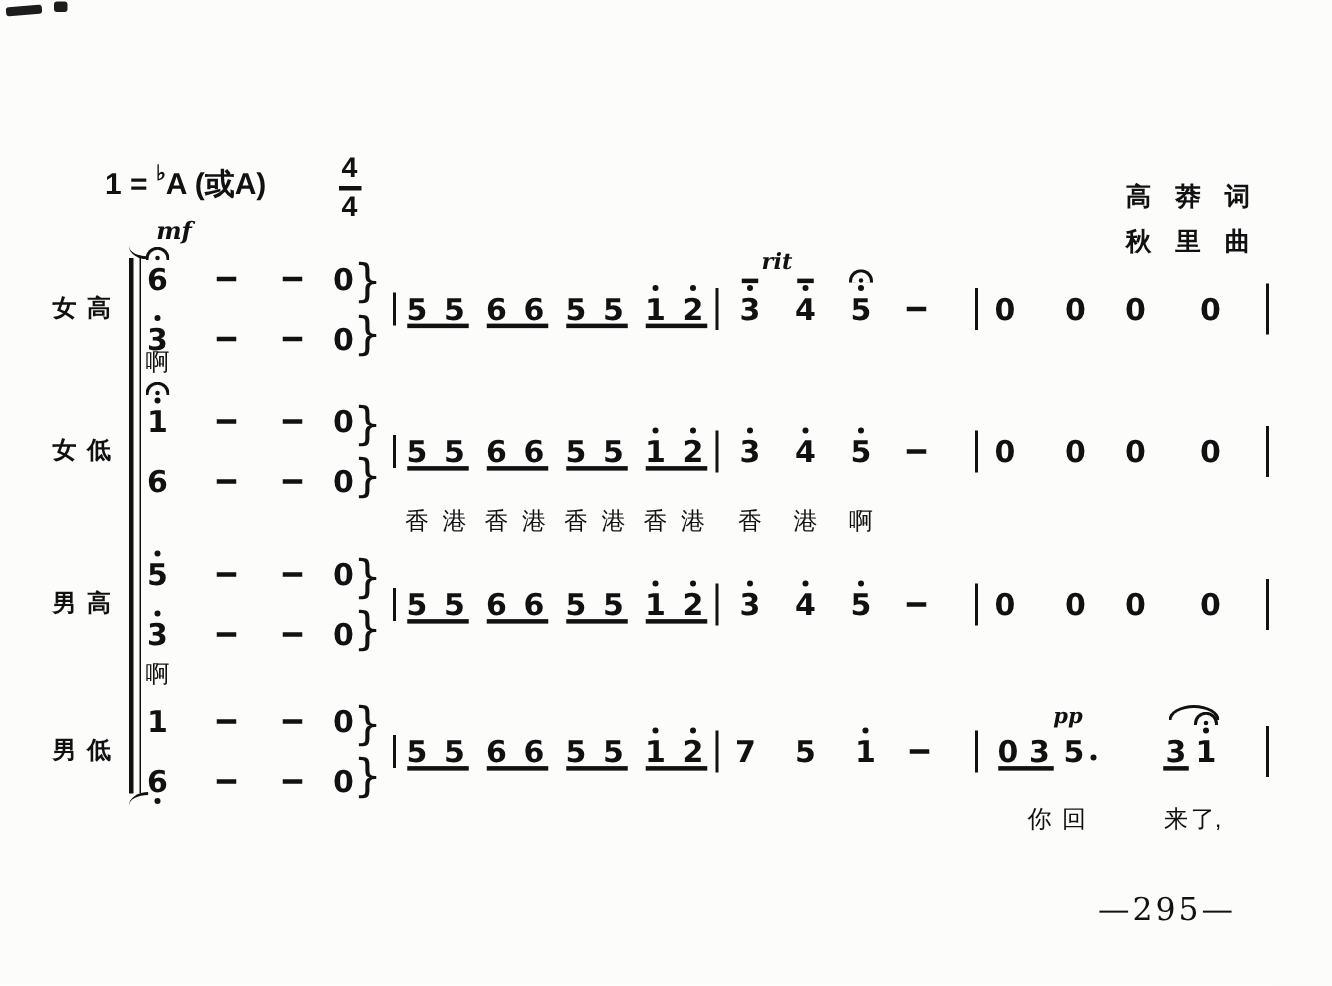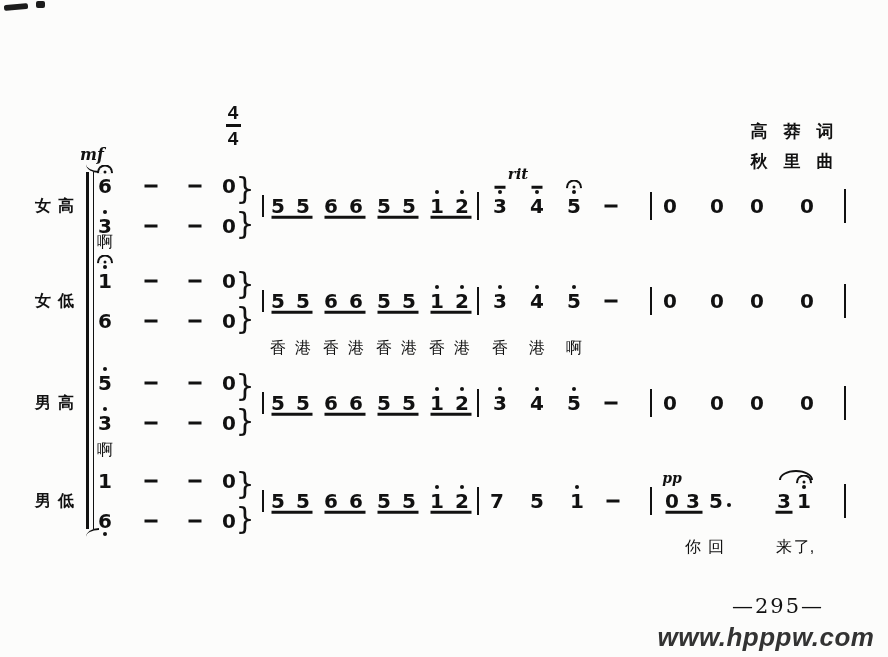--- a/index.html
+++ b/index.html
@@ -59,20 +59,21 @@
   .artifact.a2 { left:36px; top:1px; width:9px; height:7px; }
 </style>
 </head>
 <body>
 
 <div id="page">
   <div class="artifact a1"></div>
   <div class="artifact a2"></div>
 
 
+  <div class="keysig"><span>1 = </span><sup>♭</sup><span>A (或A)</span></div>
 
   <div class="meter">
     <span>4</span>
     <span class="fracline"></span>
     <span>4</span>
   </div>
 
   <div class="credit c abs" style="left:800px; top:131px;">高莽词</div>
   <div class="credit c abs" style="left:800px; top:161px;">秋里曲</div>
 
@@ -120,21 +121,21 @@
       <div class="abs c note" style="left: 574px; top: 206px;">5</div>
       <div class="abs c dot" style="left: 574px; top: 192px;"></div>
       <div class="abs c fermata" style="left: 574px; top: 184px;"></div>
       <div class="abs c dash" style="left: 611px; top: 206px;"></div>
       <div class="abs c bar" style="left: 651px; top: 206px; height: 28px;"></div>
       <div class="abs c note" style="left: 670px; top: 206px;">0</div>
       <div class="abs c note" style="left: 717px; top: 206px;">0</div>
       <div class="abs c note" style="left: 757px; top: 206px;">0</div>
       <div class="abs c note" style="left: 807px; top: 206px;">0</div>
       <div class="abs c bar" style="left: 845px; top: 206px; height: 34px;"></div>
-      <div class="abs c dyn mf" style="left: 92px; top: 154px;">mf</div>
+      <div class="abs c dyn mf" style="left: 116px; top: 154px;">mf</div>
       <div class="abs c dyn rit" style="left: 518px; top: 174px;">rit</div>
       <div class="abs c lyric" style="left: 105px; top: 242px;">啊</div>
       <div class="abs c label" style="left: 58px; top: 301px;">女低</div>
       <div class="abs c note" style="left: 105px; top: 281px;">1</div>
       <div class="abs c dot" style="left: 105px; top: 267px;"></div>
       <div class="abs c fermata" style="left: 105px; top: 259px;"></div>
       <div class="abs c dash" style="left: 151px; top: 281px;"></div>
       <div class="abs c dash" style="left: 195px; top: 281px;"></div>
       <div class="abs c note" style="left: 229px; top: 281px;">0</div>
       <div class="abs c brace" style="left: 245px; top: 283px;">}</div>
@@ -265,22 +266,21 @@
       <div class="abs c note" style="left: 716px; top: 501px;">5</div>
       <div class="abs c dot" style="left: 729px; top: 505px;"></div>
       <div class="abs c note" style="left: 784px; top: 501px;">3</div>
       <div class="abs c beam" style="left: 784px; top: 512px; width: 17px;"></div>
       <div class="abs c note" style="left: 804px; top: 501px;">1</div>
       <div class="abs c dot" style="left: 804px; top: 487px;"></div>
       <div class="abs c fermata" style="left: 804px; top: 479px;"></div>
       <div class="abs c beam" style="left: 683.5px; top: 512px; width: 37px;"></div>
       <div class="abs c slur" style="left: 796px; top: 475px; width: 34px;"></div>
       <div class="abs c bar" style="left: 845px; top: 501px; height: 34px;"></div>
-      <div class="abs c dyn pp" style="left: 672px; top: 478px;">pp</div>
+      <div class="abs c dyn pp" style="left: 712px; top: 478px;">pp</div>
       <div class="abs c lyric" style="left: 693px; top: 547px;">你</div>
       <div class="abs c lyric" style="left: 716px; top: 547px;">回</div>
       <div class="abs c lyric" style="left: 784px; top: 547px;">来</div>
       <div class="abs c lyric" style="left: 804px; top: 547px;">了,</div>
     </div>
 
   <div class="pagenum">—295—</div>
-  <div class="watermark">www.hpppw.com</div>
 </div>
 
 </body></html>

